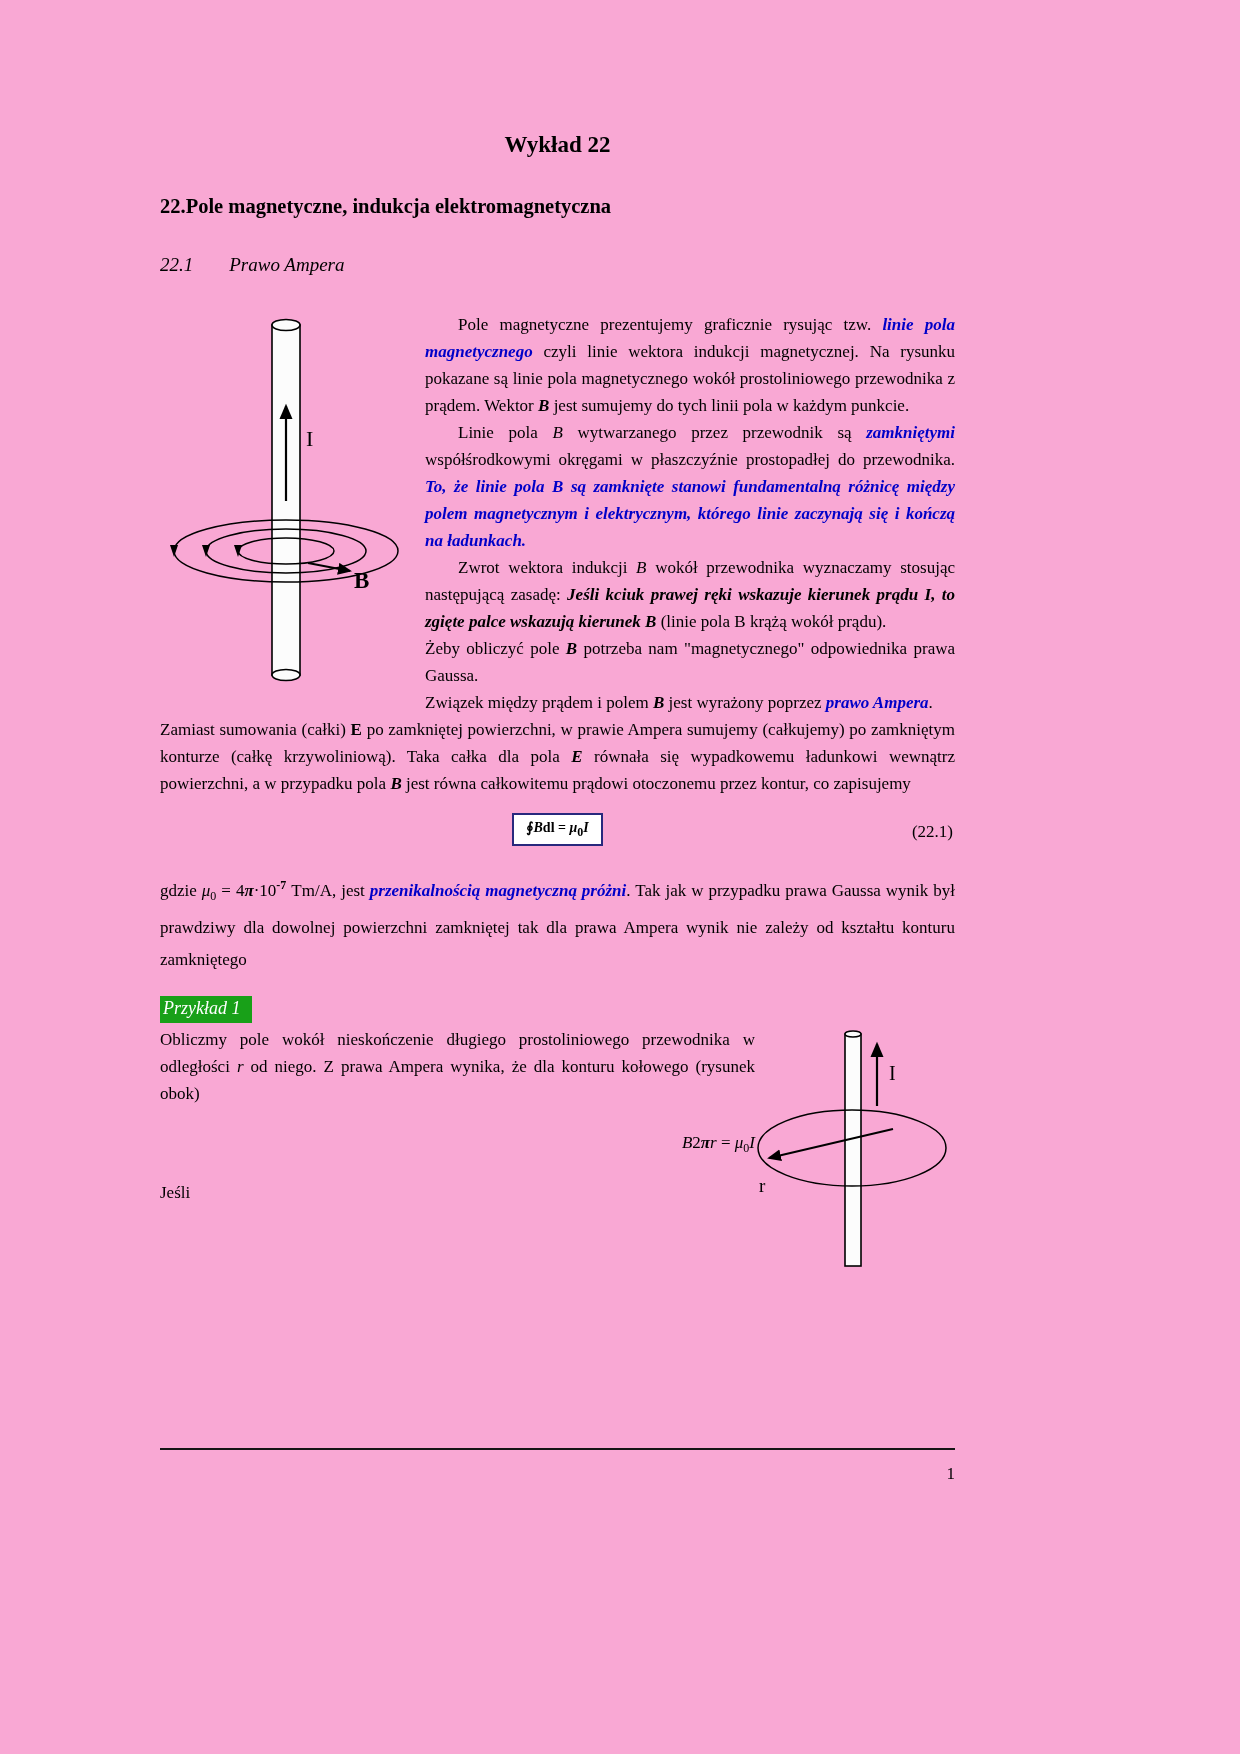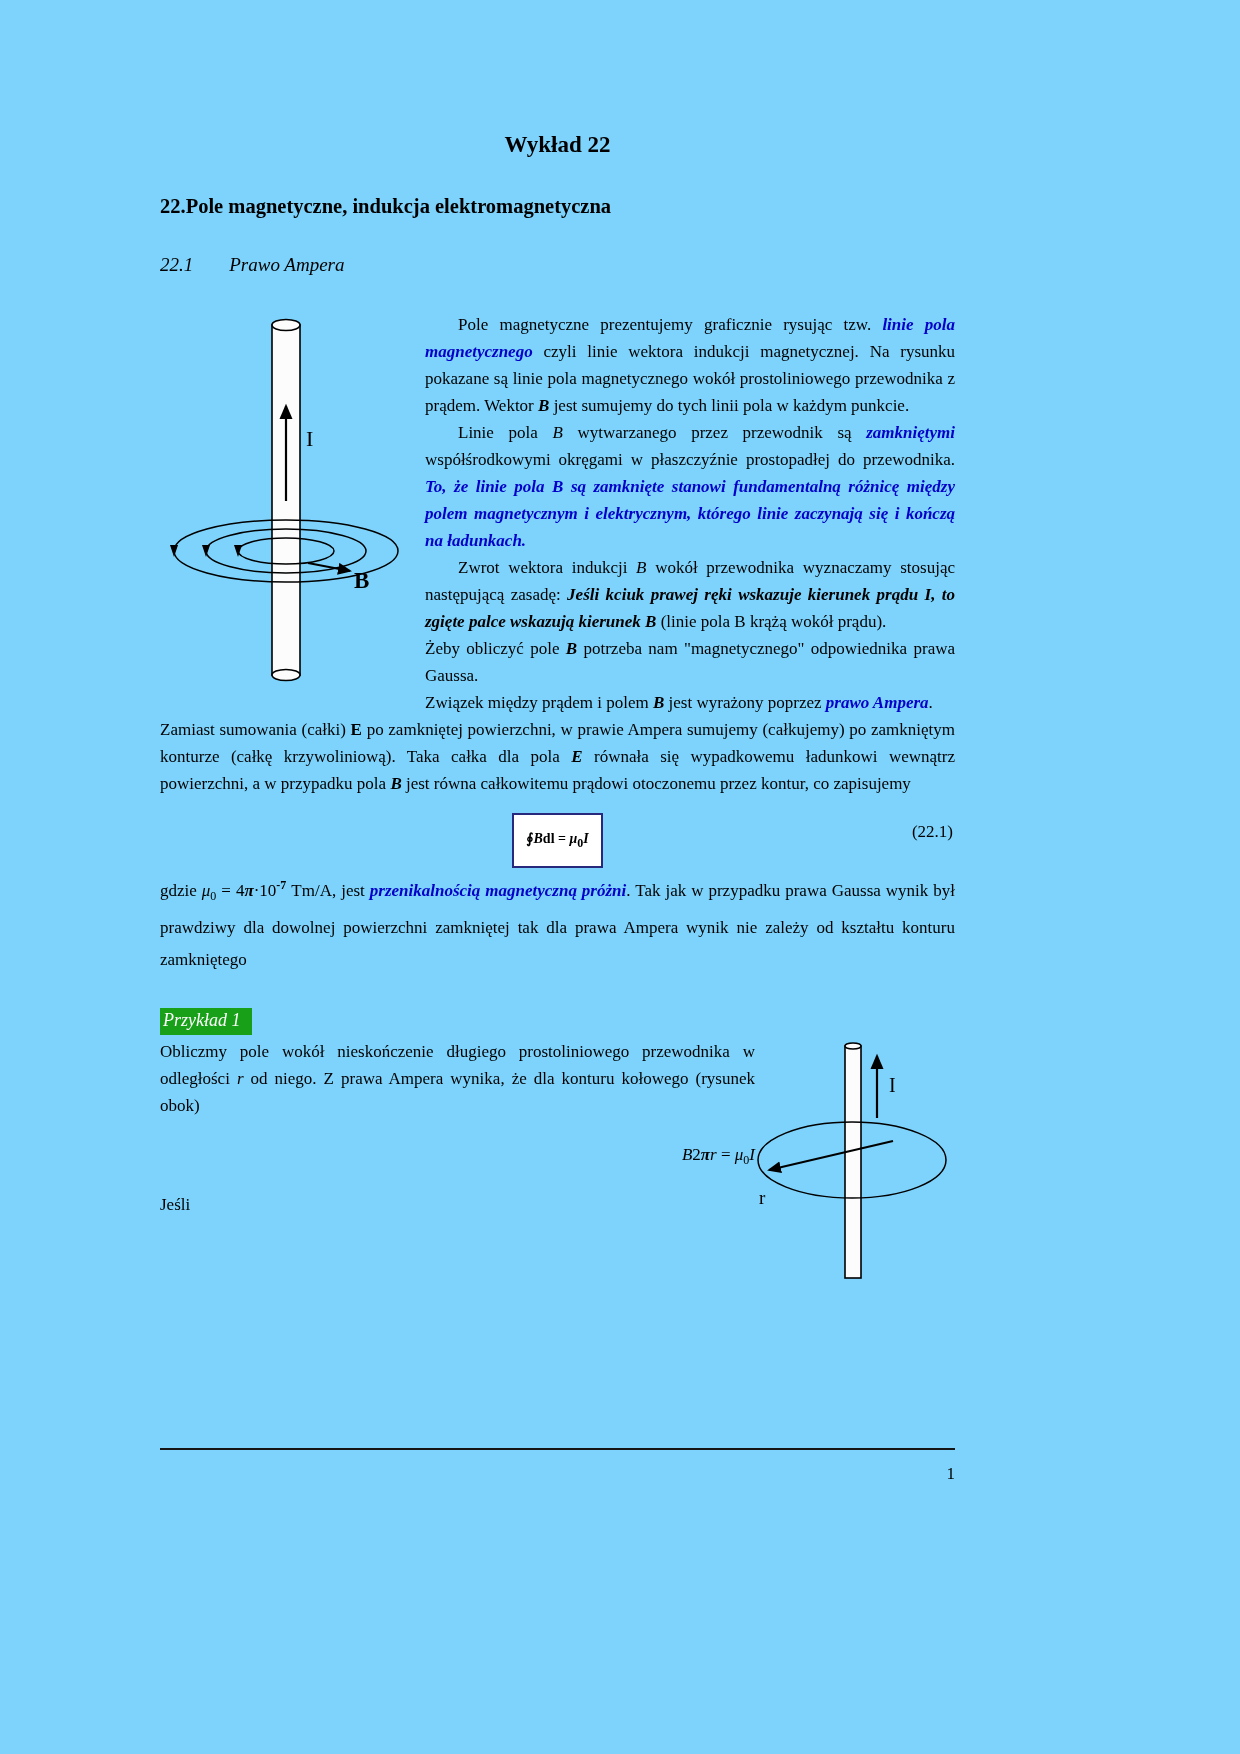--- a/index.html
+++ b/index.html
@@ -7,21 +7,21 @@
   body {
     width: 1240px; height: 1754px;
     font-family: "Liberation Serif", "DejaVu Serif", serif;
     color: #000;
   }
   .page {
     position: relative;
     width: 1240px; height: 1754px;
     padding: 132px 285px 0 160px;
     overflow: hidden;
-    background: #7dd3fc;
+    background: #f9a8d4;
   }
   .title   { font-size: 23px; font-weight: bold; text-align: center; margin-bottom: 37px; }
   .heading { font-size: 20.5px; font-weight: bold; margin-bottom: 36px; }
   .subhead { font-size: 19px; font-weight: normal; font-style: italic; margin-bottom: 35px; }
   .subhead .num { margin-right: 36px; }
 
   .body { font-size: 17px; line-height: 27px; text-align: justify; }
   .ind  { text-indent: 33px; }
 
   .i    { font-style: italic; }
@@ -32,27 +32,27 @@
   .ps   { vertical-align: super; font-size: 12px; }
 
   .fig1 { float: left; width: 265px; height: 405px; }
   .fig2 { float: right; width: 200px; height: 250px; }
   svg text { font-family: "Liberation Serif", "DejaVu Serif", serif; }
 
   .eqrow { position: relative; text-align: center; margin: 16px 0; height: 40px; }
   .eqbox {
     display: inline-block;
     border: 2px solid #28287D;
-    padding: 15px 12px;
+    padding: 4px 12px;
     font-size: 14px; font-weight: bold;
     background: #fff;
   }
   .eqnum { position: absolute; right: 2px; top: 9px; font-size: 17px; }
 
-  .pg { line-height: 32px; margin-bottom: 16px; }
+  .pg { line-height: 32px; margin-bottom: 4px; }
 
   .hl {
     display: inline-block;
     background: #18A018; color: #fff;
     font-style: italic; font-size: 18px;
     padding: 2px 12px 4px 3px;
     margin: 16px 0 3px;
   }
 
   .example { position: relative; }

